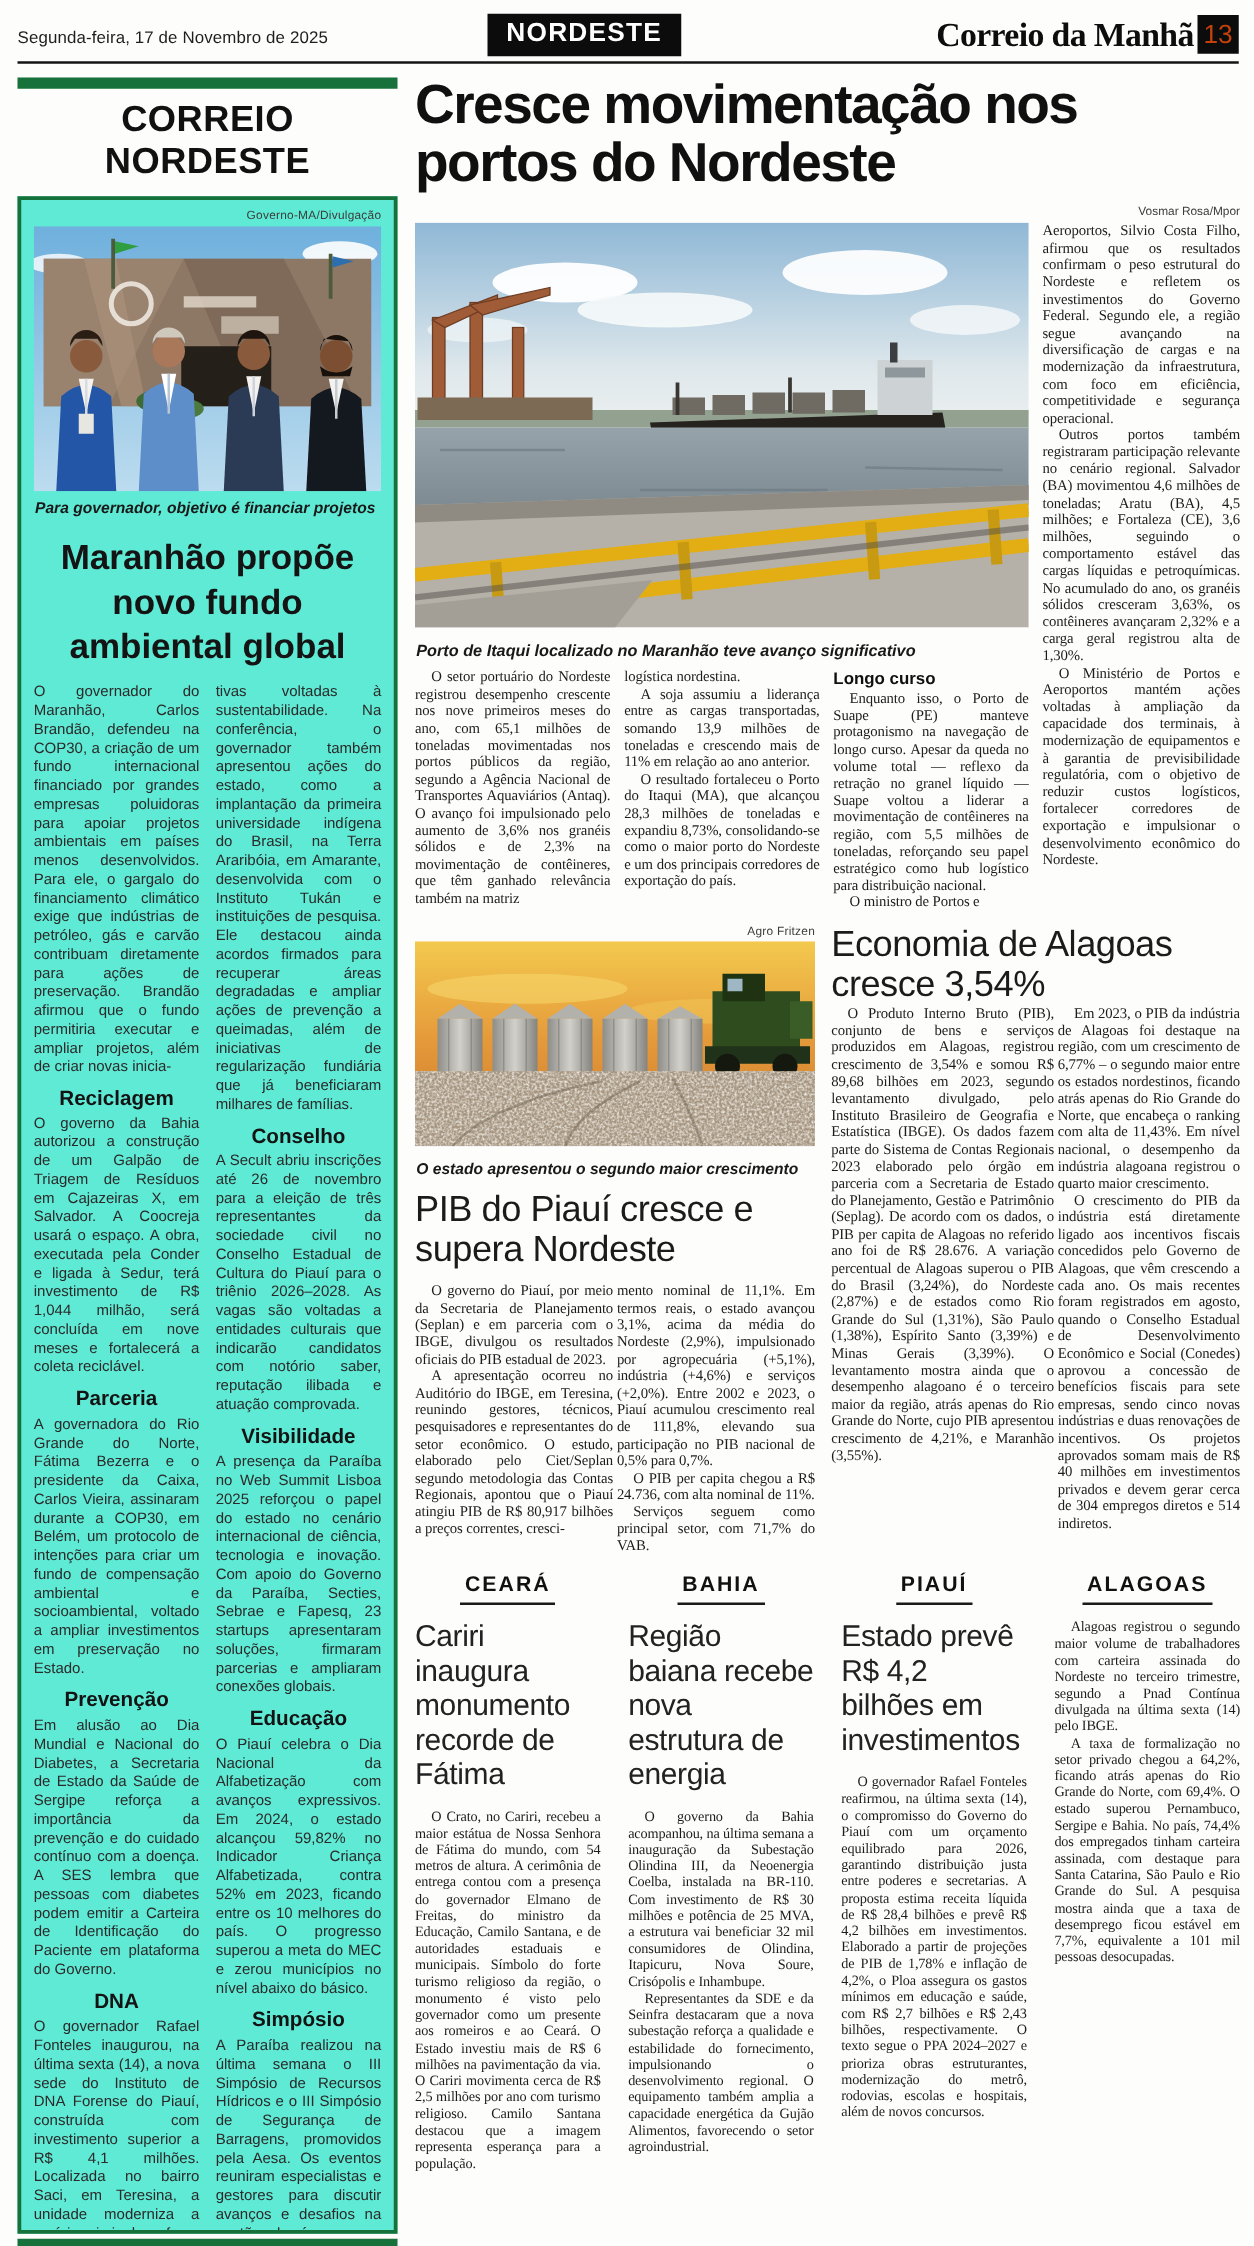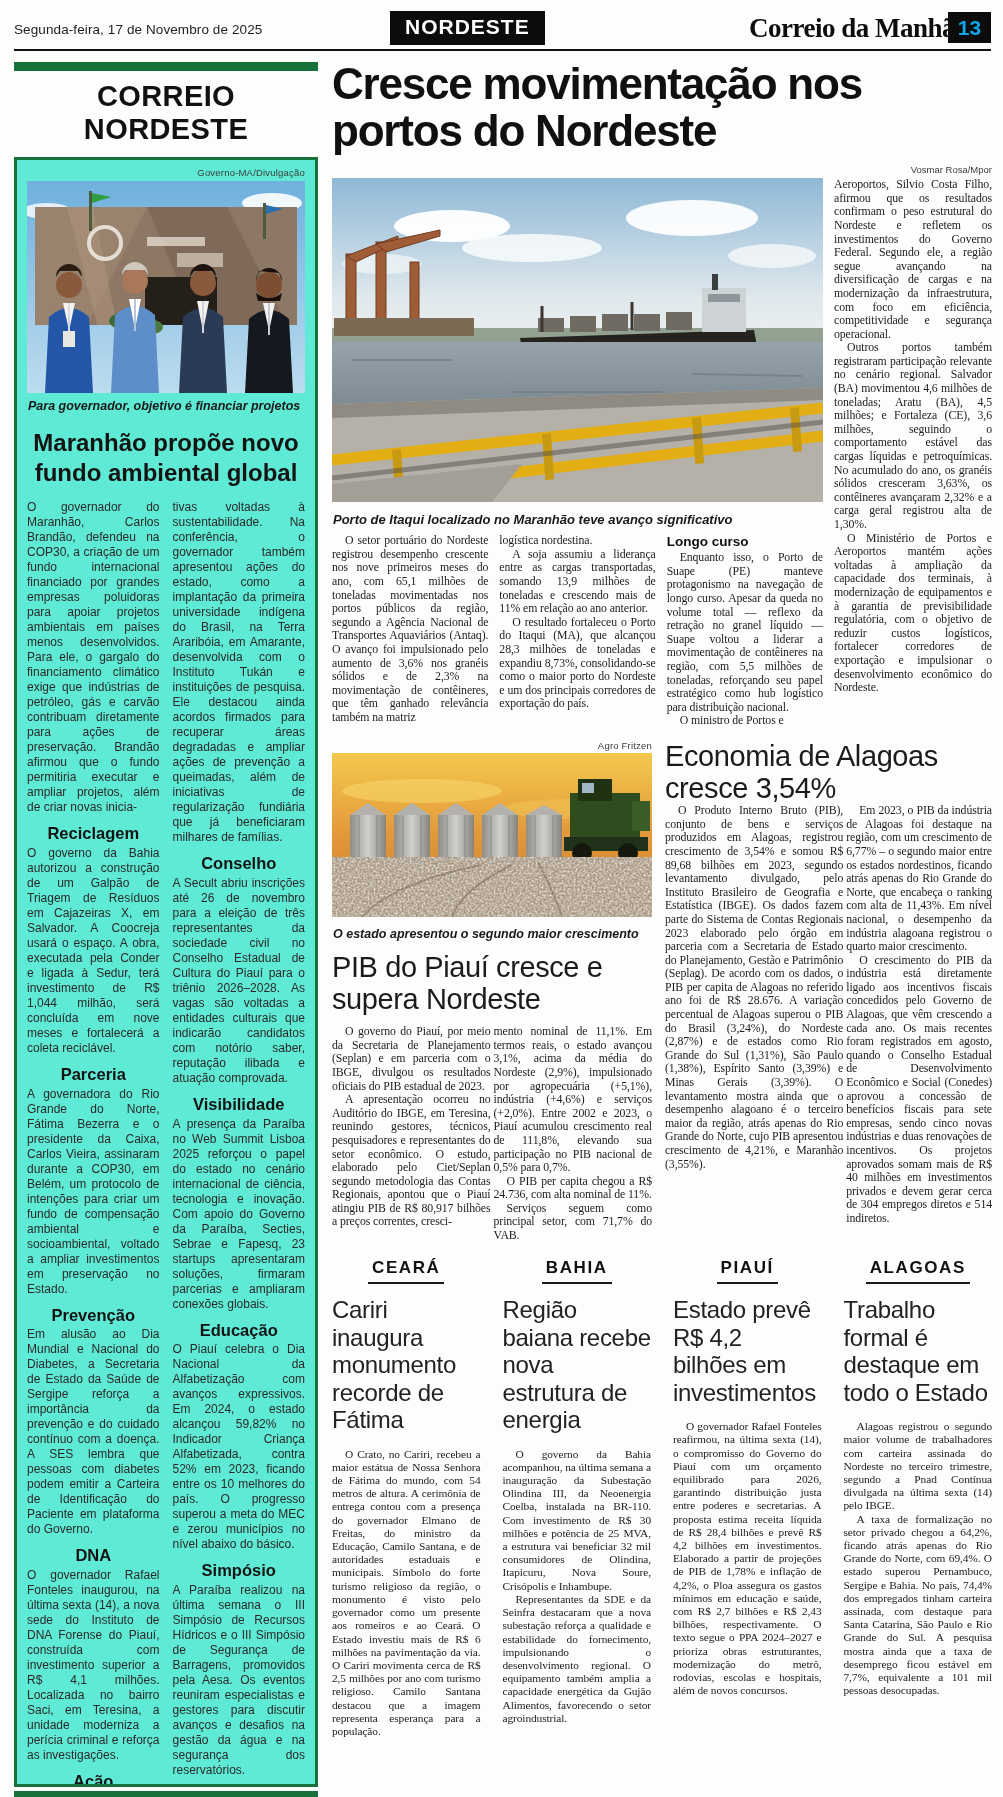--- a/index.html
+++ b/index.html
@@ -6,33 +6,33 @@
   html,body { background:#ffffff; }
   body { font-family:"Liberation Sans", sans-serif; color:#161616; }
   .page { position:relative; width:1003px; height:1797px; background:#fdfdfc; overflow:hidden; }
 
   
   .date { position:absolute; left:14px; top:22px; font-size:13.5px; color:#1e1e1e; letter-spacing:.1px; }
   .section-box { position:absolute; left:390px; top:11px; background:#0c0c0c; color:#fff; font-weight:bold;
                  font-size:21px; letter-spacing:1px; padding:4px 15px 6px; }
   .masthead { position:absolute; right:48px; top:13px; font-family:"Liberation Serif", serif; font-weight:bold;
               font-size:27px; letter-spacing:-.5px; color:#0d0d0d; }
-  .pagenum { position:absolute; right:12px; top:12px; width:43px; height:31px; background:#0c0c0c; color:#0ea5e9;
-             font-weight:bold; font-size:21px; display:flex; align-items:center; justify-content:center; }
+  .pagenum { position:absolute; right:12px; top:12px; width:33px; height:31px; background:#0c0c0c; color:#c2410c;
+             font-weight:normal; font-size:21px; display:flex; align-items:center; justify-content:center; }
   .toprule { position:absolute; left:14px; right:12px; top:49px; border-top:2.5px solid #141414; }
 
   
   .sidebar { position:absolute; left:14px; top:62px; width:304px; }
   .green-bar { height:9px; background:#17713a; }
   .sb-title { font-size:29px; font-weight:bold; text-align:center; letter-spacing:.4px; padding:9px 0 11px; color:#111; }
   .sb-box { border:3px solid #17713a; padding:7px 10px 6px; height:1630px; overflow:hidden; background:#5eead4; }
   .credit { font-size:9.5px; color:#3c3c3c; text-align:right; letter-spacing:.2px; }
   .sb-photo { display:block; margin-top:3px; }
   .caption { font-size:12.5px; font-style:italic; font-weight:600; color:#191919; padding:6px 1px 2px; }
-  .sb-art-title { font-size:24px; font-weight:bold; text-align:center; line-height:1.27; padding:13px 6px 11px; color:#141414; }
+  .sb-art-title { font-size:28px; font-weight:bold; text-align:center; line-height:1.27; padding:13px 6px 11px; color:#141414; }
   .sb-cols { display:flex; gap:13px; }
   .sb-col { flex:1; font-size:12px; line-height:15px; text-align:justify; color:#2a2a2a; hyphens:auto; }
   .sb-col h4 { font-size:16.5px; font-weight:bold; text-align:center; color:#131313; margin:9px 0 2px; line-height:1.2; }
   .sb-col p { margin:0 0 1px; }
   .sb-bottom { height:9px; background:#17713a; margin-top:4px; }
 
   
   .main { position:absolute; left:332px; top:60px; width:660px; }
   .headline { font-size:44px; font-weight:bold; line-height:1.07; letter-spacing:-1.2px; color:#101010; margin-bottom:10px; }
   .subhead { font-size:22px; color:#4c4c4c; letter-spacing:-.2px; margin-bottom:4px; }
@@ -389,21 +389,20 @@
       </div>
       <div class="brief">
         <div class="brief-state"><span>PIAUÍ</span></div>
         <div class="brief-headline">Estado prevê R$ 4,2 bilhões em investimentos</div>
         <div class="brief-body serif">
             <p>O governador Rafael Fonteles reafirmou, na última sexta (14), o compromisso do Governo do Piauí com um orçamento equilibrado para 2026, garantindo distribuição justa entre poderes e secretarias. A proposta estima receita líquida de R$ 28,4 bilhões e prevê R$ 4,2 bilhões em investimentos. Elaborado a partir de projeções de PIB de 1,78% e inflação de 4,2%, o Ploa assegura os gastos mínimos em educação e saúde, com R$ 2,7 bilhões e R$ 2,43 bilhões, respectivamente. O texto segue o PPA 2024–2027 e prioriza obras estruturantes, modernização do metrô, rodovias, escolas e hospitais, além de novos concursos.</p>
           </div>
       </div>
       <div class="brief">
         <div class="brief-state"><span>ALAGOAS</span></div>
-        <div class="brief-headline">Trabalho formal é destaque em todo o Estado</div>
         <div class="brief-body serif">
             <p>Alagoas registrou o segundo maior volume de trabalhadores com carteira assinada do Nordeste no terceiro trimestre, segundo a Pnad Contínua divulgada na última sexta (14) pelo IBGE.</p>
             <p>A taxa de formalização no setor privado chegou a 64,2%, ficando atrás apenas do Rio Grande do Norte, com 69,4%. O estado superou Pernambuco, Sergipe e Bahia. No país, 74,4% dos empregados tinham carteira assinada, com destaque para Santa Catarina, São Paulo e Rio Grande do Sul. A pesquisa mostra ainda que a taxa de desemprego ficou estável em 7,7%, equivalente a 101 mil pessoas desocupadas.</p>
           </div>
       </div>
     </div>
   </div>
 </div>
 
 </body></html>

